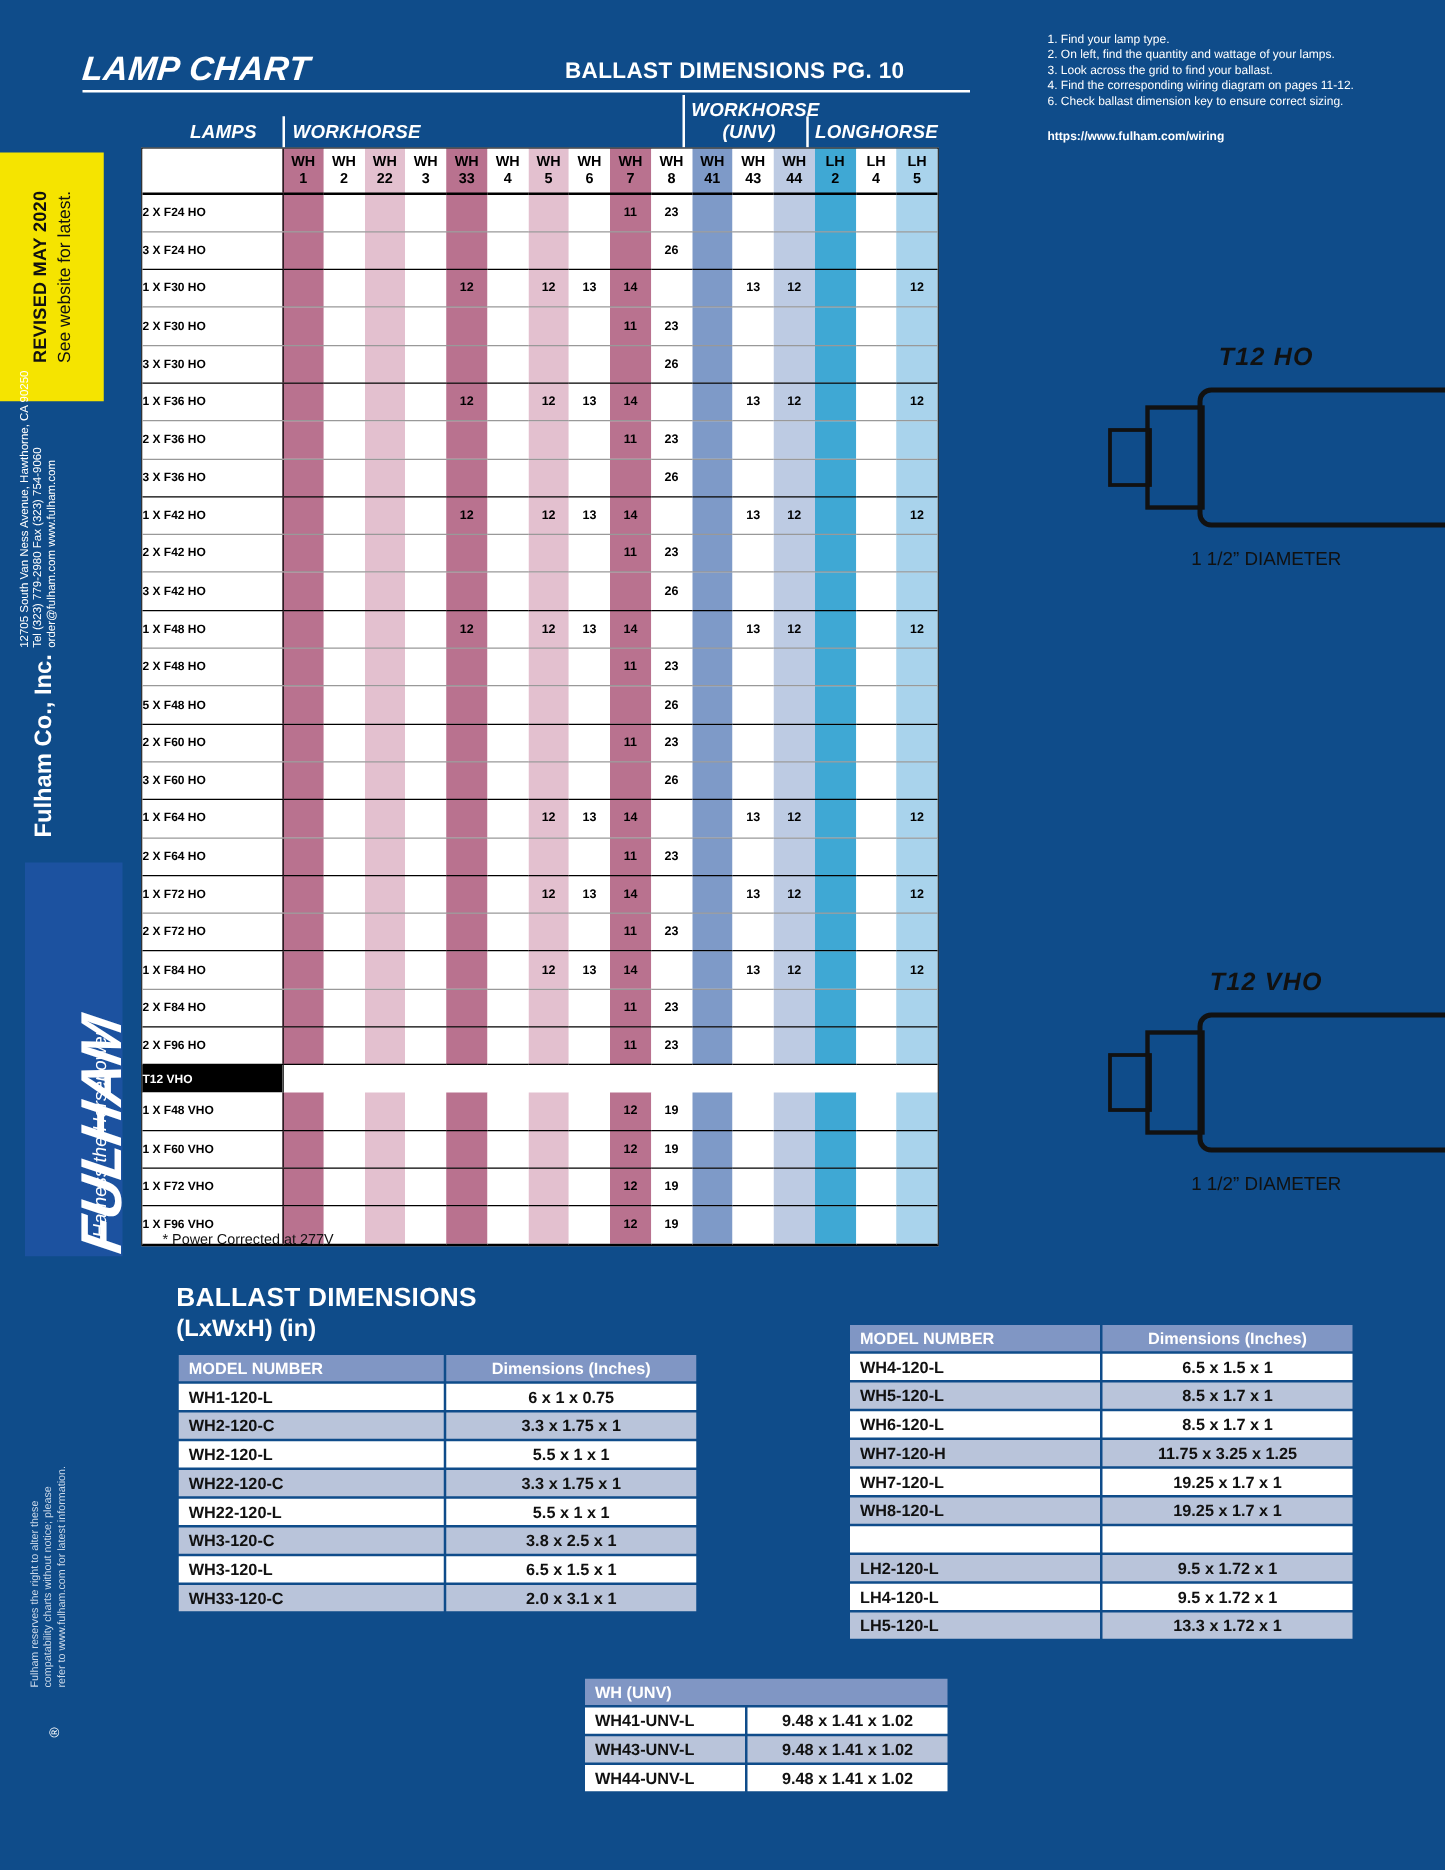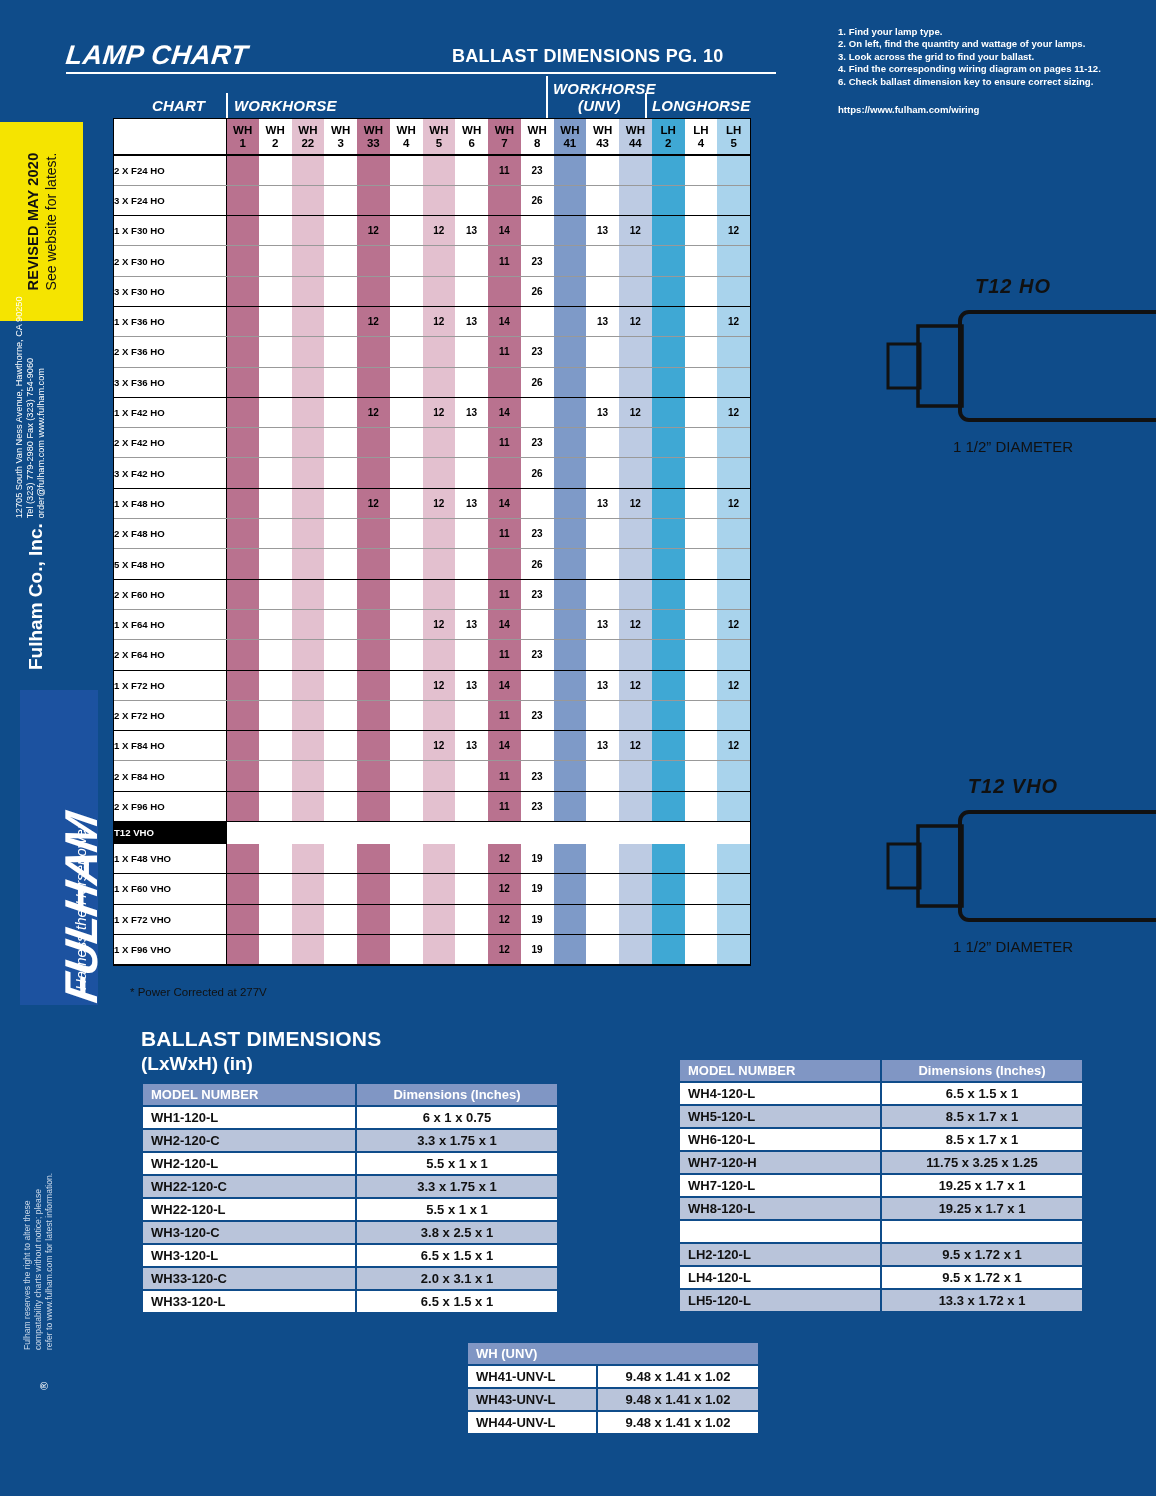--- a/index.html
+++ b/index.html
@@ -27,21 +27,21 @@
   }
   .hdr-rule {
     position: absolute; left: 66px; top: 72px; width: 710px; height: 2px;
     background: #ffffff;
   }
   .instructions {
     position: absolute; left: 838px; top: 26px; width: 300px;
   }
   .instructions li {
     list-style: none; color: #ffffff; font-size: 9.6px;
-    line-height: 12.4px; white-space: nowrap; font-weight: 700;
+    line-height: 12.4px; white-space: nowrap; font-weight: 400;
   }
   .instr-url {
     color: #ffffff; font-size: 9.6px; font-weight: bold; margin-top: 7px;
   }
 
   
   .sec-label { position: absolute; color:#fff; font-weight: bold; font-size: 15px; font-style: italic; letter-spacing:0.2px;}
   .sec-lamps { left: 152px; top: 97px; }
   .sec-workhorse { left: 234px; top: 97px; }
   .sec-unv-1 { left: 553px; top: 80px; }
@@ -198,21 +198,21 @@
     <ul class="instructions" id="instructions-list">
         <li>1. Find your lamp type.</li>
         <li>2. On left, find the quantity and wattage of your lamps.</li>
         <li>3. Look across the grid to find your ballast.</li>
         <li>4. Find the corresponding wiring diagram on pages 11-12.</li>
         <li>6. Check ballast dimension key to ensure correct sizing.</li>
       </ul>
     <div class="instr-url" style="position:absolute;left:838px;top:97px;">https://www.fulham.com/wiring</div>
   </div>
 
-  <div class="sec-label sec-lamps">CHART</div>
+  <div class="sec-label sec-lamps">LAMPS</div>
   <div class="sec-div sd1"></div>
   <div class="sec-label sec-workhorse">WORKHORSE</div>
   <div class="sec-div sd2"></div>
   <div class="sec-label sec-unv-1">WORKHORSE</div>
   <div class="sec-label sec-unv-2">(UNV)</div>
   <div class="sec-div sd3"></div>
   <div class="sec-label sec-longhorse">LONGHORSE</div>
 
   <div class="yellow-box">
     <div class="yb-inner">
@@ -614,20 +614,39 @@
             <td class="valcell" style="background: rgb(185, 114, 143);">11</td>
             <td class="valcell" style="background: rgb(255, 255, 255);">23</td>
             <td class="valcell" style="background: rgb(126, 154, 200);"></td>
             <td class="valcell" style="background: rgb(255, 255, 255);"></td>
             <td class="valcell" style="background: rgb(189, 203, 227);"></td>
             <td class="valcell" style="background: rgb(63, 168, 212);"></td>
             <td class="valcell" style="background: rgb(255, 255, 255);"></td>
             <td class="valcell" style="background: rgb(169, 211, 236);"></td>
           </tr>
           <tr>
+            <td class="lampcell thick">3 X F60 HO</td>
+            <td class="valcell thick leftborder" style="background: rgb(185, 114, 143);"></td>
+            <td class="valcell thick" style="background: rgb(255, 255, 255);"></td>
+            <td class="valcell thick" style="background: rgb(227, 192, 207);"></td>
+            <td class="valcell thick" style="background: rgb(255, 255, 255);"></td>
+            <td class="valcell thick" style="background: rgb(185, 114, 143);"></td>
+            <td class="valcell thick" style="background: rgb(255, 255, 255);"></td>
+            <td class="valcell thick" style="background: rgb(227, 192, 207);"></td>
+            <td class="valcell thick" style="background: rgb(255, 255, 255);"></td>
+            <td class="valcell thick" style="background: rgb(185, 114, 143);"></td>
+            <td class="valcell thick" style="background: rgb(255, 255, 255);">26</td>
+            <td class="valcell thick" style="background: rgb(126, 154, 200);"></td>
+            <td class="valcell thick" style="background: rgb(255, 255, 255);"></td>
+            <td class="valcell thick" style="background: rgb(189, 203, 227);"></td>
+            <td class="valcell thick" style="background: rgb(63, 168, 212);"></td>
+            <td class="valcell thick" style="background: rgb(255, 255, 255);"></td>
+            <td class="valcell thick" style="background: rgb(169, 211, 236);"></td>
+          </tr>
+          <tr>
             <td class="lampcell">1 X F64 HO</td>
             <td class="valcell leftborder" style="background: rgb(185, 114, 143);"></td>
             <td class="valcell" style="background: rgb(255, 255, 255);"></td>
             <td class="valcell" style="background: rgb(227, 192, 207);"></td>
             <td class="valcell" style="background: rgb(255, 255, 255);"></td>
             <td class="valcell" style="background: rgb(185, 114, 143);"></td>
             <td class="valcell" style="background: rgb(255, 255, 255);"></td>
             <td class="valcell" style="background: rgb(227, 192, 207);">12</td>
             <td class="valcell" style="background: rgb(255, 255, 255);">13</td>
             <td class="valcell" style="background: rgb(185, 114, 143);">14</td>
@@ -899,24 +918,20 @@
             <td class="dm">3.8 x 2.5 x 1</td>
           </tr>
           <tr class="rw-a">
             <td class="mn">WH3-120-L</td>
             <td class="dm">6.5 x 1.5 x 1</td>
           </tr>
           <tr class="rw-b">
             <td class="mn">WH33-120-C</td>
             <td class="dm">2.0 x 3.1 x 1</td>
           </tr>
-          <tr class="rw-a">
-            <td class="mn">WH33-120-L</td>
-            <td class="dm">6.5 x 1.5 x 1</td>
-          </tr>
         </tbody>
     </table>
   </div>
 
   <div class="tbl-right">
     <table class="dimtable r">
       <colgroup>
           <col style="width:200px">
           <col style="width:200px">
         </colgroup>

